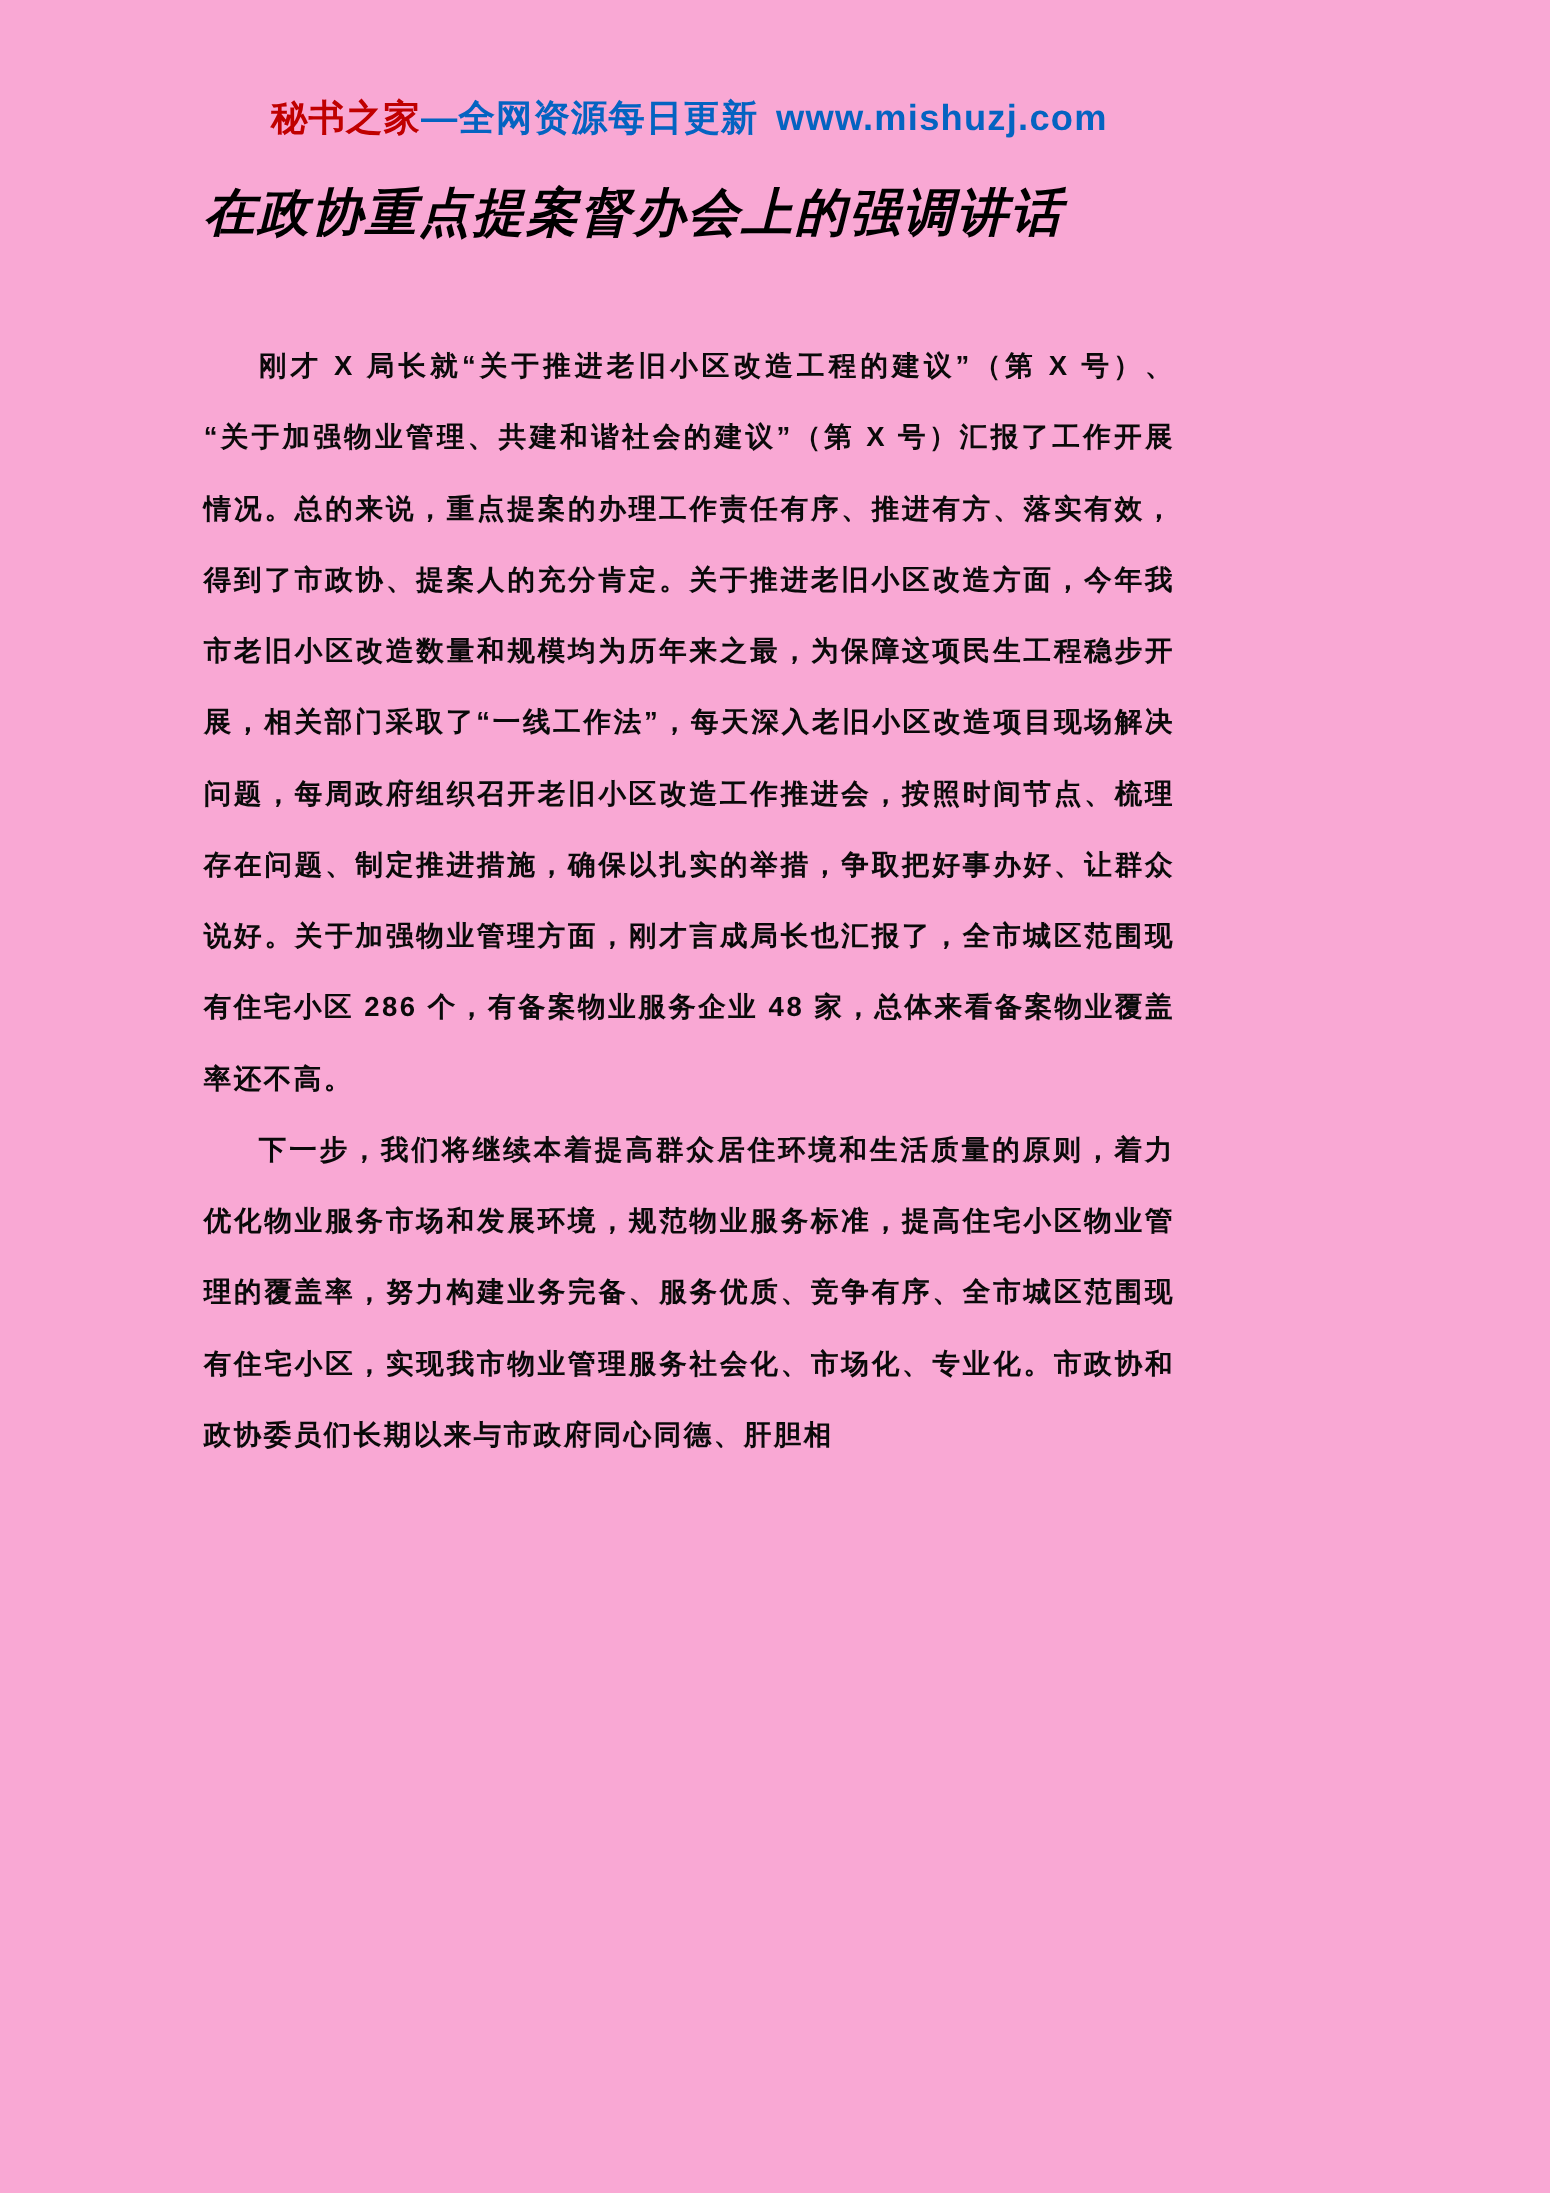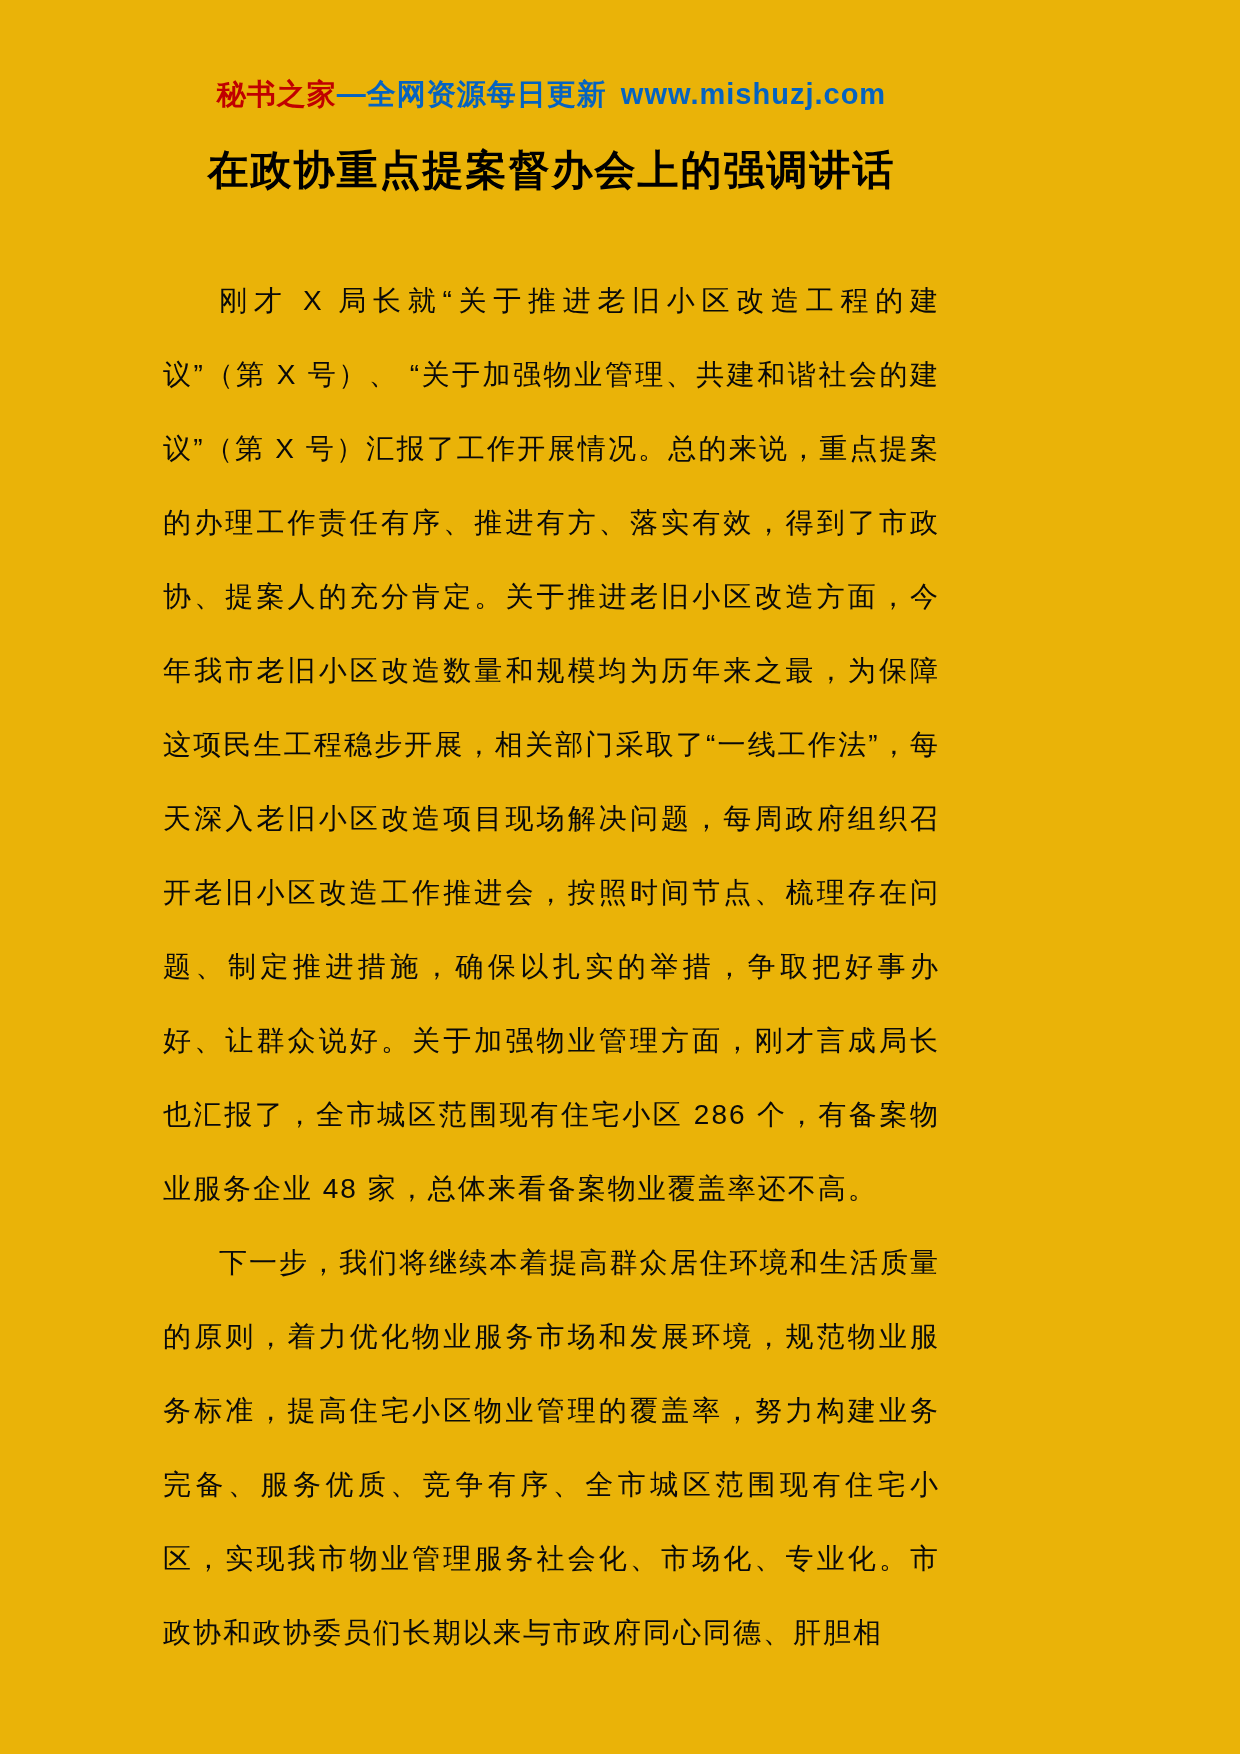--- a/index.html
+++ b/index.html
@@ -4,21 +4,21 @@
 <style>
   html, body {
     margin: 0;
     padding: 0;
     background: #ffffff;
   }
   .page {
     position: relative;
     width: 1240px;
     height: 1754px;
-    background: #eab308;
+    background: #f9a8d4;
     box-sizing: border-box;
     padding: 75px 300px 0 163px;
     overflow: hidden;
     font-family: "Liberation Sans", sans-serif;
     color: #000000;
   }
   .doc-header {
     text-align: center;
     font-size: 29px;
     font-weight: 700;
@@ -32,31 +32,32 @@
   .header-rest {
     color: #0563C1;
   }
   .site-url {
     color: #0563C1;
     margin-left: 14px;
     text-decoration: none;
     font-weight: 700;
   }
   .doc-title {
-    text-align: center;
+    text-align: left;
     font-size: 41px;
     font-weight: 800;
     letter-spacing: 2px;
     margin: 28px 0 66px 0;
     color: #000000;
+    font-style: italic;
   }
   .para {
-    font-size: 28px;
-    line-height: 74px;
-    font-weight: 400;
+    font-size: 22px;
+    line-height: 57px;
+    font-weight: 700;
     letter-spacing: 2px;
     text-align: justify;
     text-indent: 2em;
     margin: 0;
     color: #0a0a0a;
   }
 </style>
 </head>
 <body>
 

